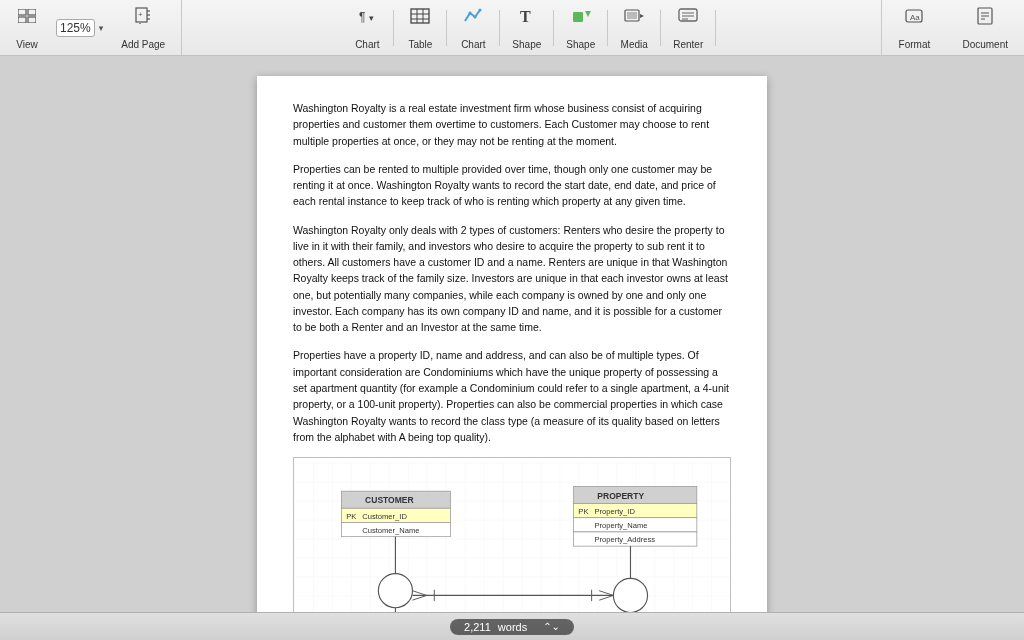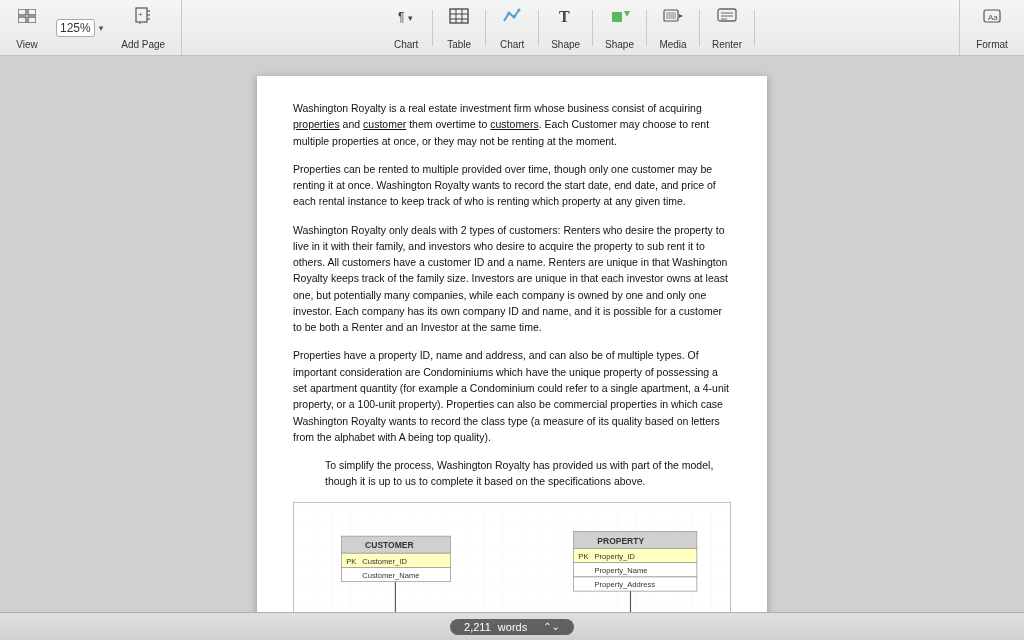--- a/index.html
+++ b/index.html
@@ -120,21 +120,20 @@
       position: relative;
       overflow: hidden;
     }
 
     .page p {
       margin-bottom: 12px;
       text-align: left;
     }
 
     .page a, .underline {
-      text-decoration: underline;
       color: inherit;
       text-align: center;
     }
 
     .indent-para {
       padding-left: 32px;
       margin-bottom: 12px;
     }
 
     
@@ -316,35 +315,45 @@
   <div class="toolbar-right">
     <div class="toolbar-group" style="min-width:48px;">
       <div class="icon">
         <svg width="20" height="18" viewBox="0 0 20 18">
           <rect x="2" y="3" width="16" height="12" rx="2" fill="none" stroke="#555" stroke-width="1.2"></rect>
           <text x="6" y="13" font-size="8" fill="#555">Aa</text>
         </svg>
       </div>
       <div class="label">Format</div>
     </div>
+    <div class="toolbar-group" style="min-width:56px;">
+      <div class="icon">
+        <svg width="20" height="18" viewBox="0 0 20 18">
+          <rect x="3" y="1" width="14" height="16" rx="1" fill="none" stroke="#555" stroke-width="1.2"></rect>
+          <line x1="6" y1="6" x2="14" y2="6" stroke="#555" stroke-width="1"></line>
+          <line x1="6" y1="9" x2="14" y2="9" stroke="#555" stroke-width="1"></line>
+          <line x1="6" y1="12" x2="10" y2="12" stroke="#555" stroke-width="1"></line>
+        </svg>
+      </div>
+      <div class="label">Document</div>
+    </div>
   </div>
 </div>
 
 <div class="doc-area">
   <div class="page">
 
     <p>Washington Royalty is a real estate investment firm whose business consist of acquiring <span class="underline">properties</span> and <span class="underline">customer</span> them overtime to <span class="underline">customers</span>. Each Customer may choose to rent multiple properties at once, or they may not be renting at the moment.</p>
 
     <p>Properties can be rented to multiple provided over time, though only one customer may be renting it at once. Washington Royalty wants to record the start date, end date, and price of each rental instance to keep track of who is renting which property at any given time.</p>
 
     <p>Washington Royalty only deals with 2 types of customers: Renters who desire the property to live in it with their family, and investors who desire to acquire the property to sub rent it to others. All customers have a customer ID and a name. Renters are unique in that Washington Royalty keeps track of the family size. Investors are unique in that each investor owns at least one, but potentially many companies, while each company is owned by one and only one investor. Each company has its own company ID and name, and it is possible for a customer to be both a Renter and an Investor at the same time.</p>
 
     <p>Properties have a property ID, name and address, and can also be of multiple types. Of important consideration are Condominiums which have the unique property of possessing a set apartment quantity (for example a Condominium could refer to a single apartment, a 4-unit property, or a 100-unit property). Properties can also be commercial properties in which case Washington Royalty wants to record the class type (a measure of its quality based on letters from the alphabet with A being top quality).</p>
 
-    <p class="indent-para">To simplify the process, Washington Royalty has provided us with part of the model, though it is up to us to complete it based on the specifications above.</p>
 
     <div class="diagram-container">
       <svg class="diagram-svg" viewBox="0 0 460 220">
 
         <defs>
           <pattern id="grid" width="20" height="20" patternUnits="userSpaceOnUse">
             <path d="M 20 0 L 0 0 0 20" fill="none" stroke="#e8e8e8" stroke-width="0.5"></path>
           </pattern>
         </defs>
         <rect width="460" height="220" fill="url(#grid)"></rect>

